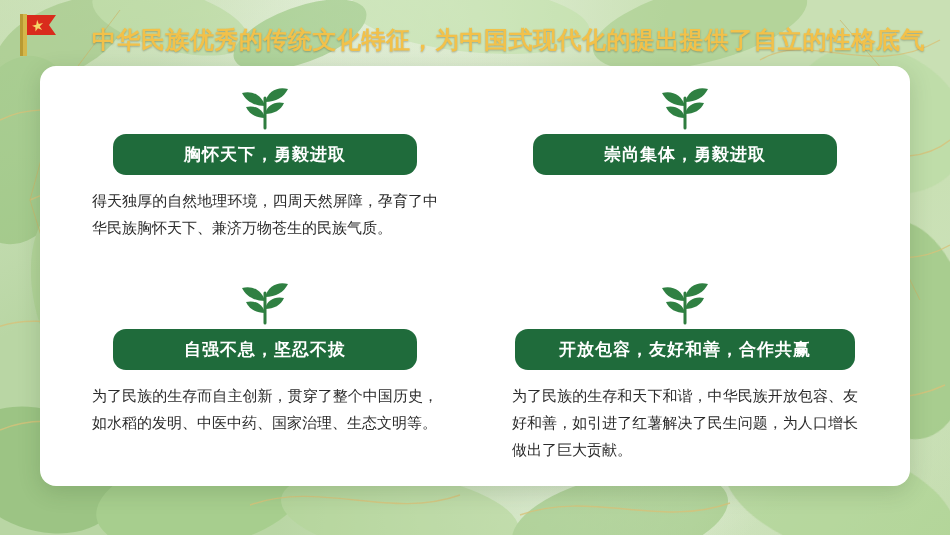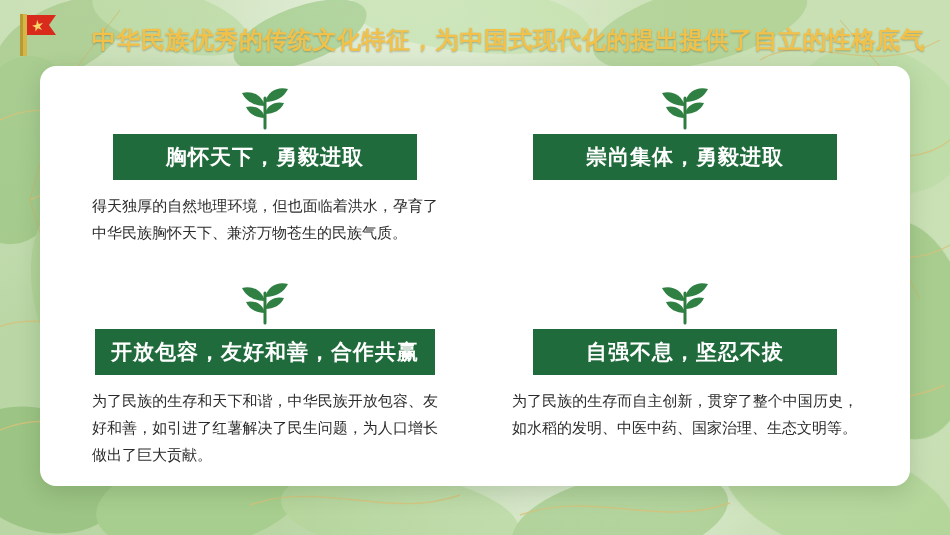--- a/index.html
+++ b/index.html
@@ -60,27 +60,28 @@
     padding: 22px 28px 14px 28px;
     column-gap: 26px;
     row-gap: 6px;
   }
   .cell { position: relative; padding: 0 20px; }
   .sprout { text-align: center; height: 44px; }
   .sprout svg { display: inline-block; }
   .banner {
     background: #1f6b3b;
     color: #ffffff;
-    font-size: 21px;
+    font-size: 17px;
     font-weight: 700;
     text-align: center;
     padding: 9px 10px;
     letter-spacing: 1px;
     margin: 2px auto 12px auto;
     width: 100%;
+    border-radius: 13px;
   }
   .body-text {
     font-size: 15px;
     line-height: 27px;
     color: #2b2b2b;
     text-align: justify;
     padding: 0 4px;
   }
   
   .cell[data-pos="br"] .banner { width: 96%; }
@@ -152,59 +153,59 @@
         <div class="sprout">
           <svg width="58" height="42" viewBox="0 0 58 42" xmlns="http://www.w3.org/2000/svg">
             <path d="M29 40 C29 26, 29 18, 29 10" stroke="#2e7d3f" stroke-width="3" fill="none" stroke-linecap="round"></path>
             <path d="M29 18 C18 18, 10 13, 6 5 C16 2, 26 7, 29 18 Z" fill="#2f8042"></path>
             <path d="M29 14 C40 14, 48 9, 52 1 C42 -2, 32 3, 29 14 Z" fill="#2f8042"></path>
             <path d="M29 30 C20 30, 13 26, 10 19 C19 17, 27 21, 29 30 Z" fill="#2f8042"></path>
             <path d="M29 26 C38 26, 45 22, 48 15 C39 13, 31 17, 29 26 Z" fill="#2f8042"></path>
           </svg>
         </div>
         <div class="banner">胸怀天下，勇毅进取</div>
-        <div class="body-text">得天独厚的自然地理环境，但也面临着洪水，孕育了中华民族胸怀天下、兼济万物苍生的民族气质。</div>
+        <div class="body-text">得天独厚的自然地理环境，四周天然屏障，孕育了中华民族胸怀天下、兼济万物苍生的民族气质。</div>
       </div>
 
       <div class="cell" data-pos="tr">
         <div class="sprout">
           <svg width="58" height="42" viewBox="0 0 58 42" xmlns="http://www.w3.org/2000/svg">
             <path d="M29 40 C29 26, 29 18, 29 10" stroke="#2e7d3f" stroke-width="3" fill="none" stroke-linecap="round"></path>
             <path d="M29 18 C18 18, 10 13, 6 5 C16 2, 26 7, 29 18 Z" fill="#2f8042"></path>
             <path d="M29 14 C40 14, 48 9, 52 1 C42 -2, 32 3, 29 14 Z" fill="#2f8042"></path>
             <path d="M29 30 C20 30, 13 26, 10 19 C19 17, 27 21, 29 30 Z" fill="#2f8042"></path>
             <path d="M29 26 C38 26, 45 22, 48 15 C39 13, 31 17, 29 26 Z" fill="#2f8042"></path>
           </svg>
         </div>
         <div class="banner">崇尚集体，勇毅进取</div>
+      </div>
+
+      <div class="cell" data-pos="bl">
+        <div class="sprout">
+          <svg width="58" height="42" viewBox="0 0 58 42" xmlns="http://www.w3.org/2000/svg">
+            <path d="M29 40 C29 26, 29 18, 29 10" stroke="#2e7d3f" stroke-width="3" fill="none" stroke-linecap="round"></path>
+            <path d="M29 18 C18 18, 10 13, 6 5 C16 2, 26 7, 29 18 Z" fill="#2f8042"></path>
+            <path d="M29 14 C40 14, 48 9, 52 1 C42 -2, 32 3, 29 14 Z" fill="#2f8042"></path>
+            <path d="M29 30 C20 30, 13 26, 10 19 C19 17, 27 21, 29 30 Z" fill="#2f8042"></path>
+            <path d="M29 26 C38 26, 45 22, 48 15 C39 13, 31 17, 29 26 Z" fill="#2f8042"></path>
+          </svg>
+        </div>
+        <div class="banner">自强不息，坚忍不拔</div>
+        <div class="body-text">为了民族的生存而自主创新，贯穿了整个中国历史，如水稻的发明、中医中药、国家治理、生态文明等。</div>
       </div>
 
       <div class="cell" data-pos="br">
         <div class="sprout">
           <svg width="58" height="42" viewBox="0 0 58 42" xmlns="http://www.w3.org/2000/svg">
             <path d="M29 40 C29 26, 29 18, 29 10" stroke="#2e7d3f" stroke-width="3" fill="none" stroke-linecap="round"></path>
             <path d="M29 18 C18 18, 10 13, 6 5 C16 2, 26 7, 29 18 Z" fill="#2f8042"></path>
             <path d="M29 14 C40 14, 48 9, 52 1 C42 -2, 32 3, 29 14 Z" fill="#2f8042"></path>
             <path d="M29 30 C20 30, 13 26, 10 19 C19 17, 27 21, 29 30 Z" fill="#2f8042"></path>
             <path d="M29 26 C38 26, 45 22, 48 15 C39 13, 31 17, 29 26 Z" fill="#2f8042"></path>
           </svg>
         </div>
         <div class="banner">开放包容，友好和善，合作共赢</div>
         <div class="body-text">为了民族的生存和天下和谐，中华民族开放包容、友好和善，如引进了红薯解决了民生问题，为人口增长做出了巨大贡献。</div>
-      </div>
-
-      <div class="cell" data-pos="bl">
-        <div class="sprout">
-          <svg width="58" height="42" viewBox="0 0 58 42" xmlns="http://www.w3.org/2000/svg">
-            <path d="M29 40 C29 26, 29 18, 29 10" stroke="#2e7d3f" stroke-width="3" fill="none" stroke-linecap="round"></path>
-            <path d="M29 18 C18 18, 10 13, 6 5 C16 2, 26 7, 29 18 Z" fill="#2f8042"></path>
-            <path d="M29 14 C40 14, 48 9, 52 1 C42 -2, 32 3, 29 14 Z" fill="#2f8042"></path>
-            <path d="M29 30 C20 30, 13 26, 10 19 C19 17, 27 21, 29 30 Z" fill="#2f8042"></path>
-            <path d="M29 26 C38 26, 45 22, 48 15 C39 13, 31 17, 29 26 Z" fill="#2f8042"></path>
-          </svg>
-        </div>
-        <div class="banner">自强不息，坚忍不拔</div>
-        <div class="body-text">为了民族的生存而自主创新，贯穿了整个中国历史，如水稻的发明、中医中药、国家治理、生态文明等。</div>
       </div>
 
     </div>
   </div>
 </div>
 
 </body></html>

